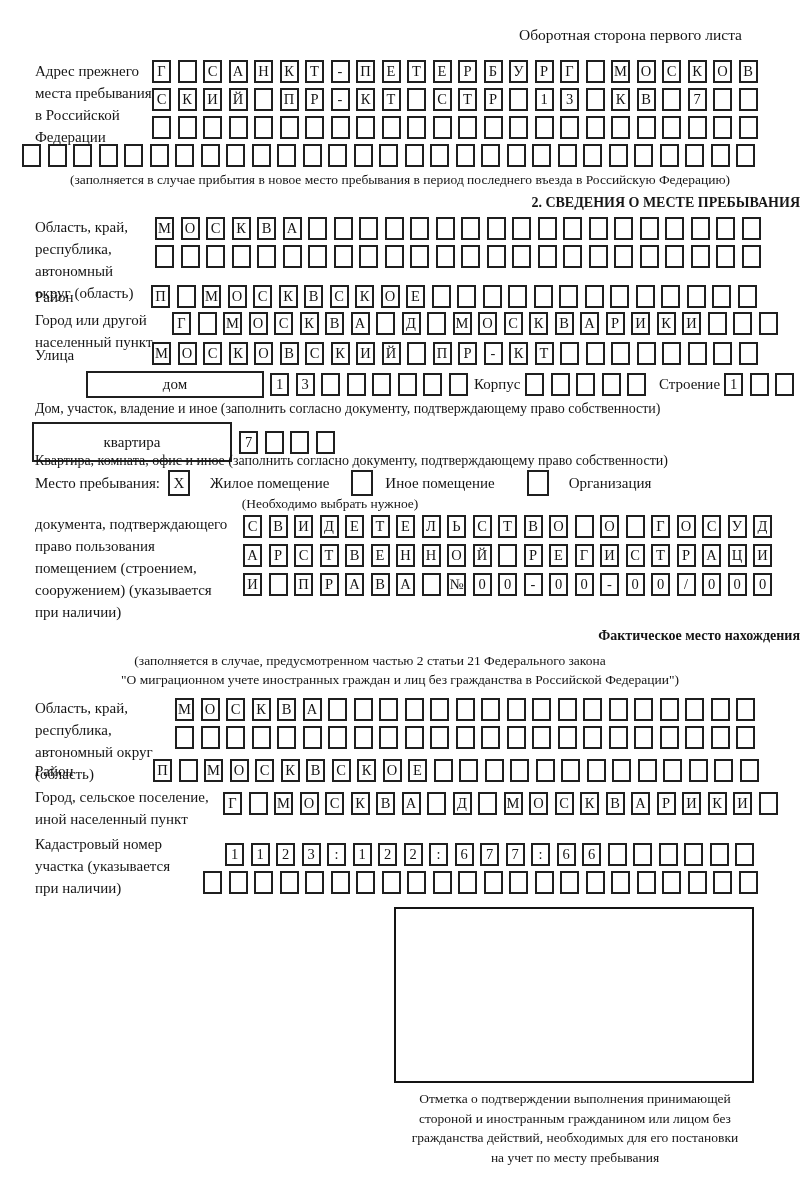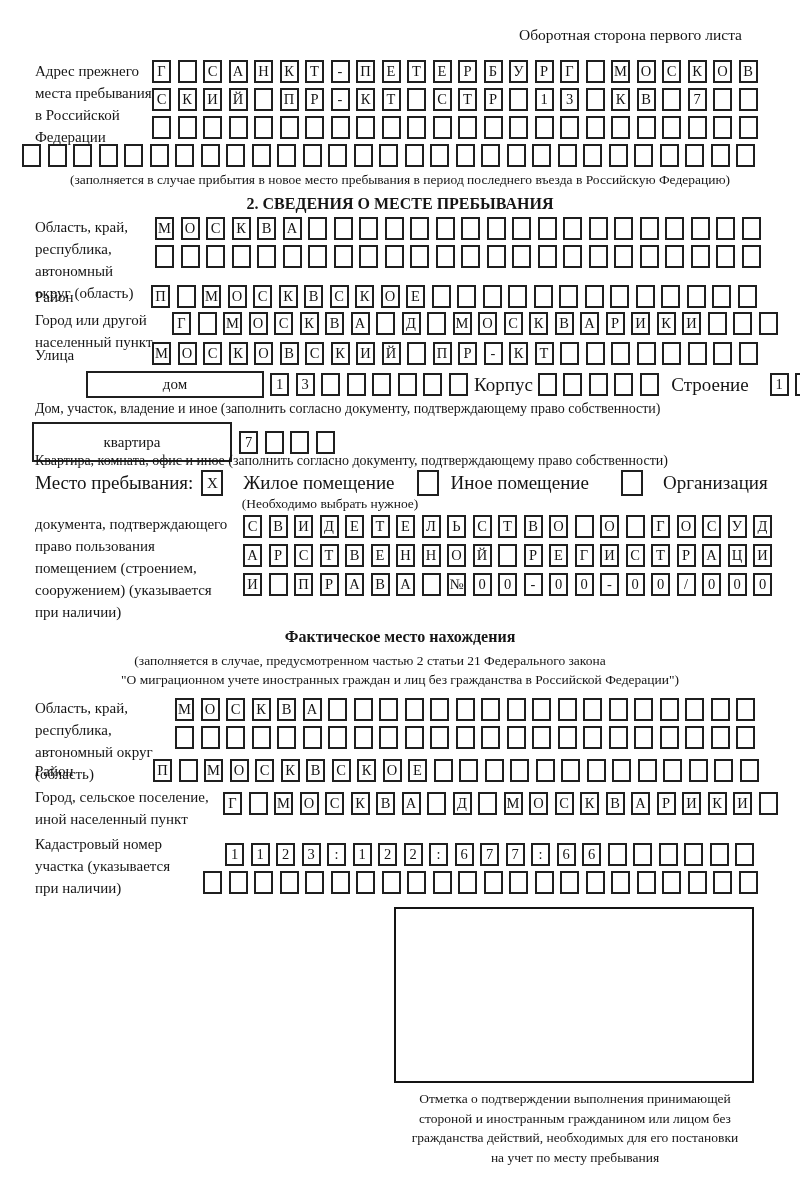--- a/index.html
+++ b/index.html
@@ -5,33 +5,33 @@
   * { margin:0; padding:0; box-sizing:border-box; }
   html,body { background:#ffffff; }
   body {
     width:800px; height:1180px; position:relative; overflow:hidden;
     font-family:"Liberation Serif", serif; color:#151515;
   }
   .abs { position:absolute; }
   .lbl { font-size:15px; line-height:22px; }
   .note { font-size:14px; }
   .cnote { font-size:13.5px; text-align:center; }
-  .title { font-size:16px; font-weight:bold; text-align:center; }
+  .title { font-size:14px; font-weight:bold; text-align:right; }
   .cells { display:flex; }
   .cellcol { display:flex; flex-direction:column; row-gap:5px; }
   .cell {
     width:19px; height:23px; border:2px solid #1f1f1f; margin-right:6.5px;
     font-size:14.5px; line-height:19px; text-align:center; flex:0 0 auto;
     font-family:"Liberation Serif", serif;
   }
   .labelbox {
     border:2px solid #1f1f1f; height:27px; display:flex;
     align-items:center; justify-content:center; font-size:15px; flex:0 0 auto;
   }
-  .inline-lbl { font-size:19px; white-space:nowrap; }
+  .inline-lbl { font-size:15px; white-space:nowrap; }
   .chkbox {
     width:22px; height:26px; border:2px solid #1f1f1f; display:inline-flex;
     align-items:center; justify-content:center; font-size:15px; flex:0 0 auto;
   }
   .row-flex { display:flex; align-items:center; }
   .stampbox { border:2px solid #141414; }
 </style>
 </head>
 <body>
 
@@ -319,21 +319,21 @@
       <span class="cell"></span>
     </div>
   <span class="inline-lbl" style="margin-right:5px;">Корпус</span>
   <div class="cells">
       <span class="cell"></span>
       <span class="cell"></span>
       <span class="cell"></span>
       <span class="cell"></span>
       <span class="cell"></span>
     </div>
-  <span class="inline-lbl" style="margin-right:21px; margin-left:6px;">Строение</span>
+  <span class="inline-lbl" style="margin-right:4px; margin-left:6px;">Строение</span>
   <div class="cells">
       <span class="cell">1</span>
       <span class="cell"></span>
       <span class="cell"></span>
       <span class="cell"></span>
     </div>
 </div>
 <div class="abs note" style="left:35px; top:401px;">Дом, участок, владение и иное (заполнить согласно документу, подтверждающему право собственности)</div>
 
 <div class="abs row-flex" style="left:32px; top:422px;">

